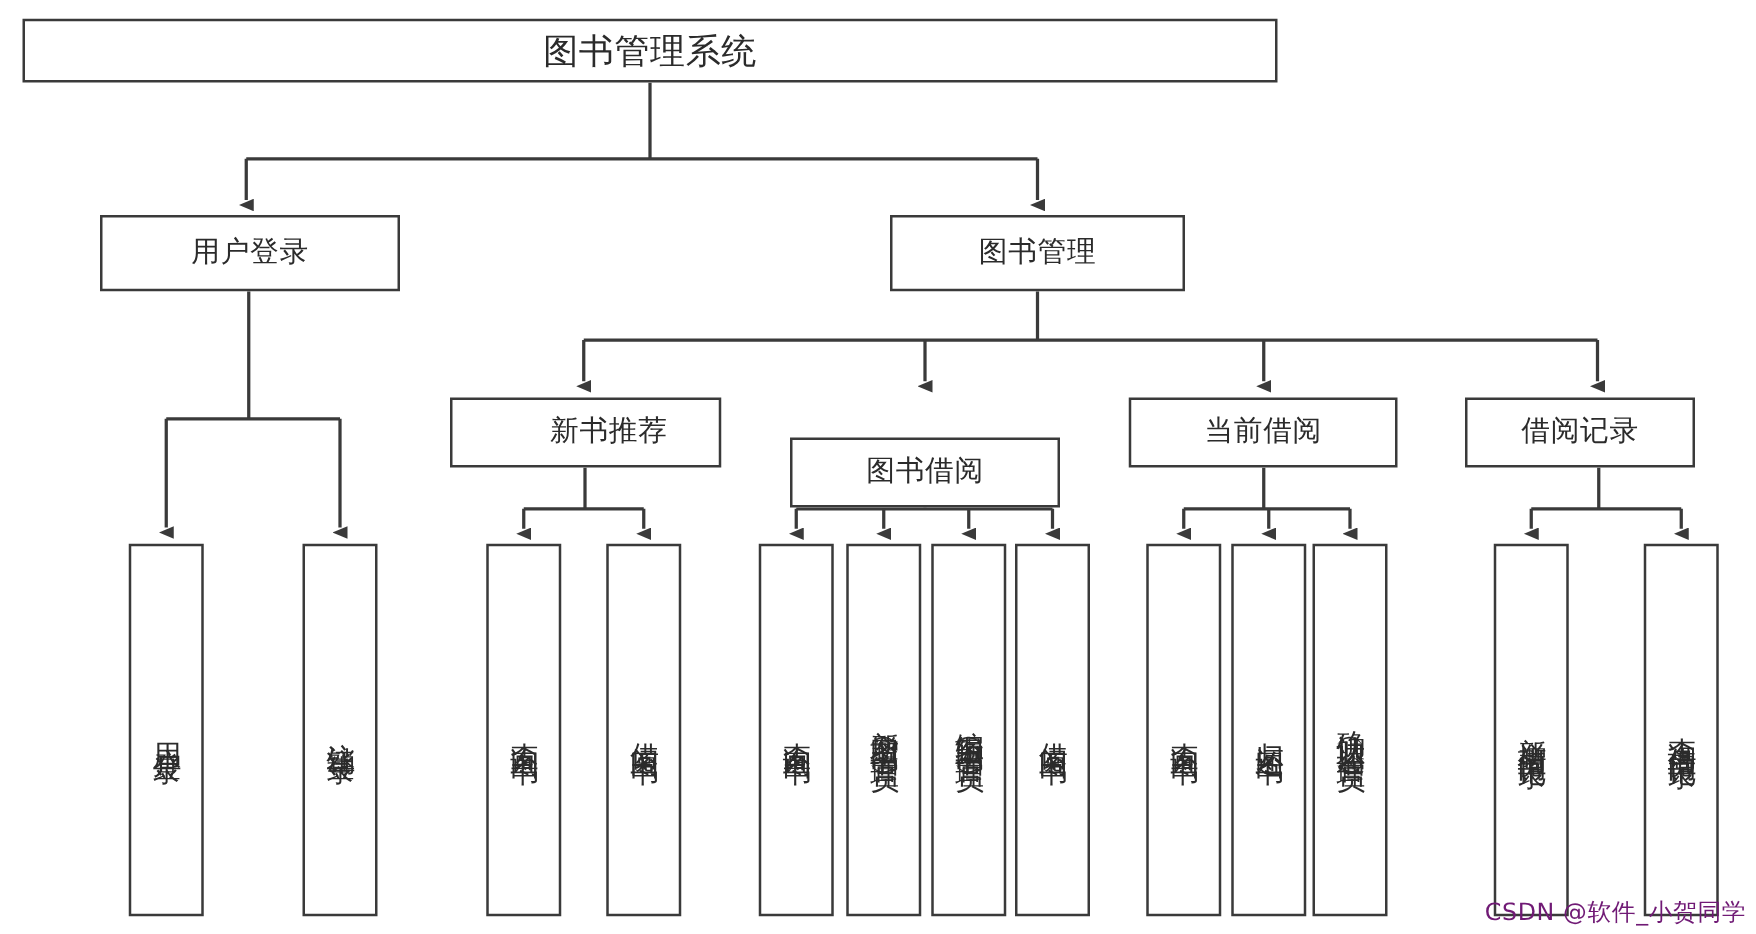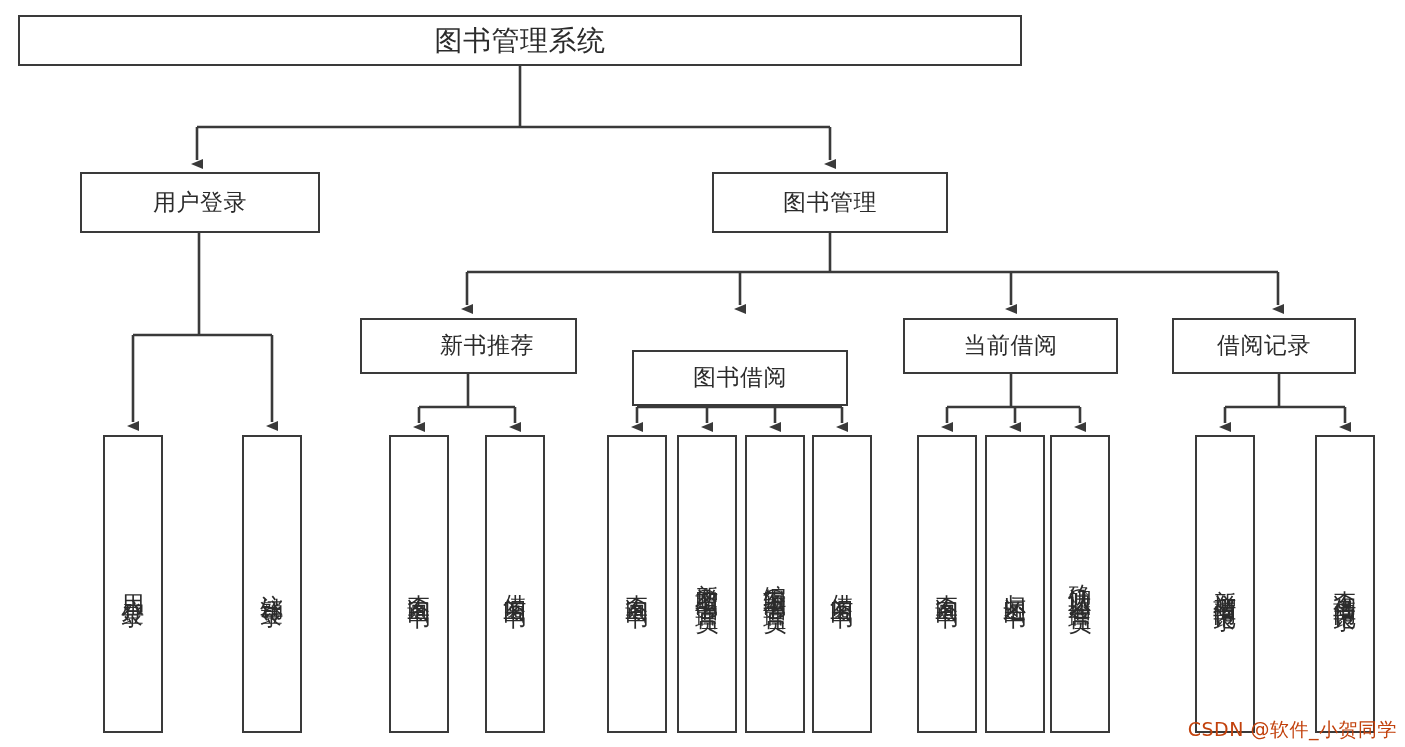--- a/index.html
+++ b/index.html
@@ -57,21 +57,21 @@
     writing-mode: vertical-rl;
     text-orientation: upright;
     display: block;
     white-space: nowrap;
   }
   #watermark {
     position: absolute;
     right: 8px;
     bottom: 4px;
     font-size: 19px;
-    color: #c2410c;
+    color: #701a75;
     white-space: nowrap;
     z-index: 3;
     letter-spacing: 0.5px;
   }
 </style>
 </head>
 <body>
 
 <div id="canvas">
 

